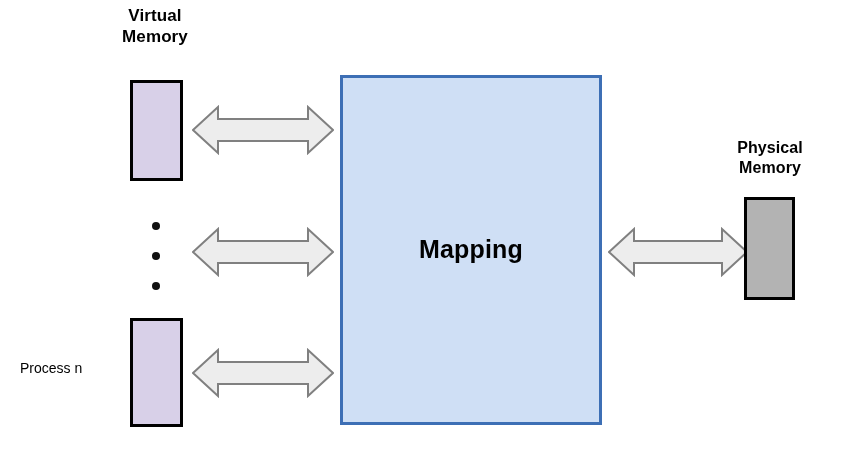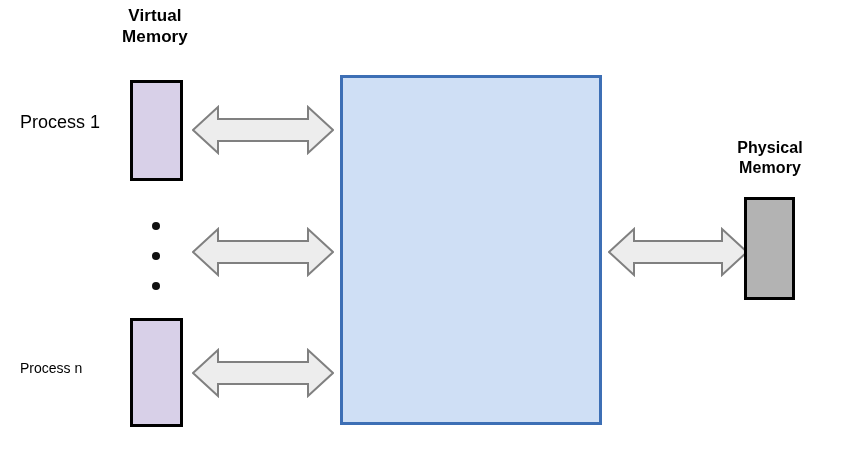--- a/index.html
+++ b/index.html
@@ -125,21 +125,20 @@
   #arrow-right  { left: 608px; top: 227px;  width: 140px; height: 50px; }
 </style>
 </head>
 <body>
 
 <div id="canvas">
 
   <div class="label label-bold" id="vm-label">Virtual
 Memory</div>
 
-  <div class="label" id="process-1-label">Process 1</div>
 
   <div class="rect rect-vm" id="vm-box-1"></div>
 
   <svg class="arrow" id="arrow-left-1" viewBox="0 0 142 50" preserveAspectRatio="none">
     <polygon points="1,25 26,2 26,14 116,14 116,2 141,25 116,48 116,36 26,36 26,48" fill="#ededed" stroke="#808080" stroke-width="2" stroke-linejoin="miter"></polygon>
   </svg>
 
   <div id="ellipsis">
     <span class="dot dot-1"></span>
     <span class="dot dot-2"></span>
@@ -153,20 +152,21 @@
   <div class="label" id="process-n-label">Process n</div>
 
   <div class="rect rect-vm" id="vm-box-n"></div>
 
   <svg class="arrow" id="arrow-left-3" viewBox="0 0 142 50" preserveAspectRatio="none">
     <polygon points="1,25 26,2 26,14 116,14 116,2 141,25 116,48 116,36 26,36 26,48" fill="#ededed" stroke="#808080" stroke-width="2" stroke-linejoin="miter"></polygon>
   </svg>
 
   <div class="rect rect-mapping" id="mapping-box"></div>
 
+  <div class="label" id="mapping-label">Mapping</div>
 
   <svg class="arrow" id="arrow-right" viewBox="0 0 140 50" preserveAspectRatio="none">
     <polygon points="1,25 26,2 26,14 114,14 114,2 139,25 114,48 114,36 26,36 26,48" fill="#ededed" stroke="#808080" stroke-width="2" stroke-linejoin="miter"></polygon>
   </svg>
 
   <div class="label label-bold" id="pm-label">Physical
 Memory</div>
 
   <div class="rect rect-pm" id="pm-box"></div>
 

